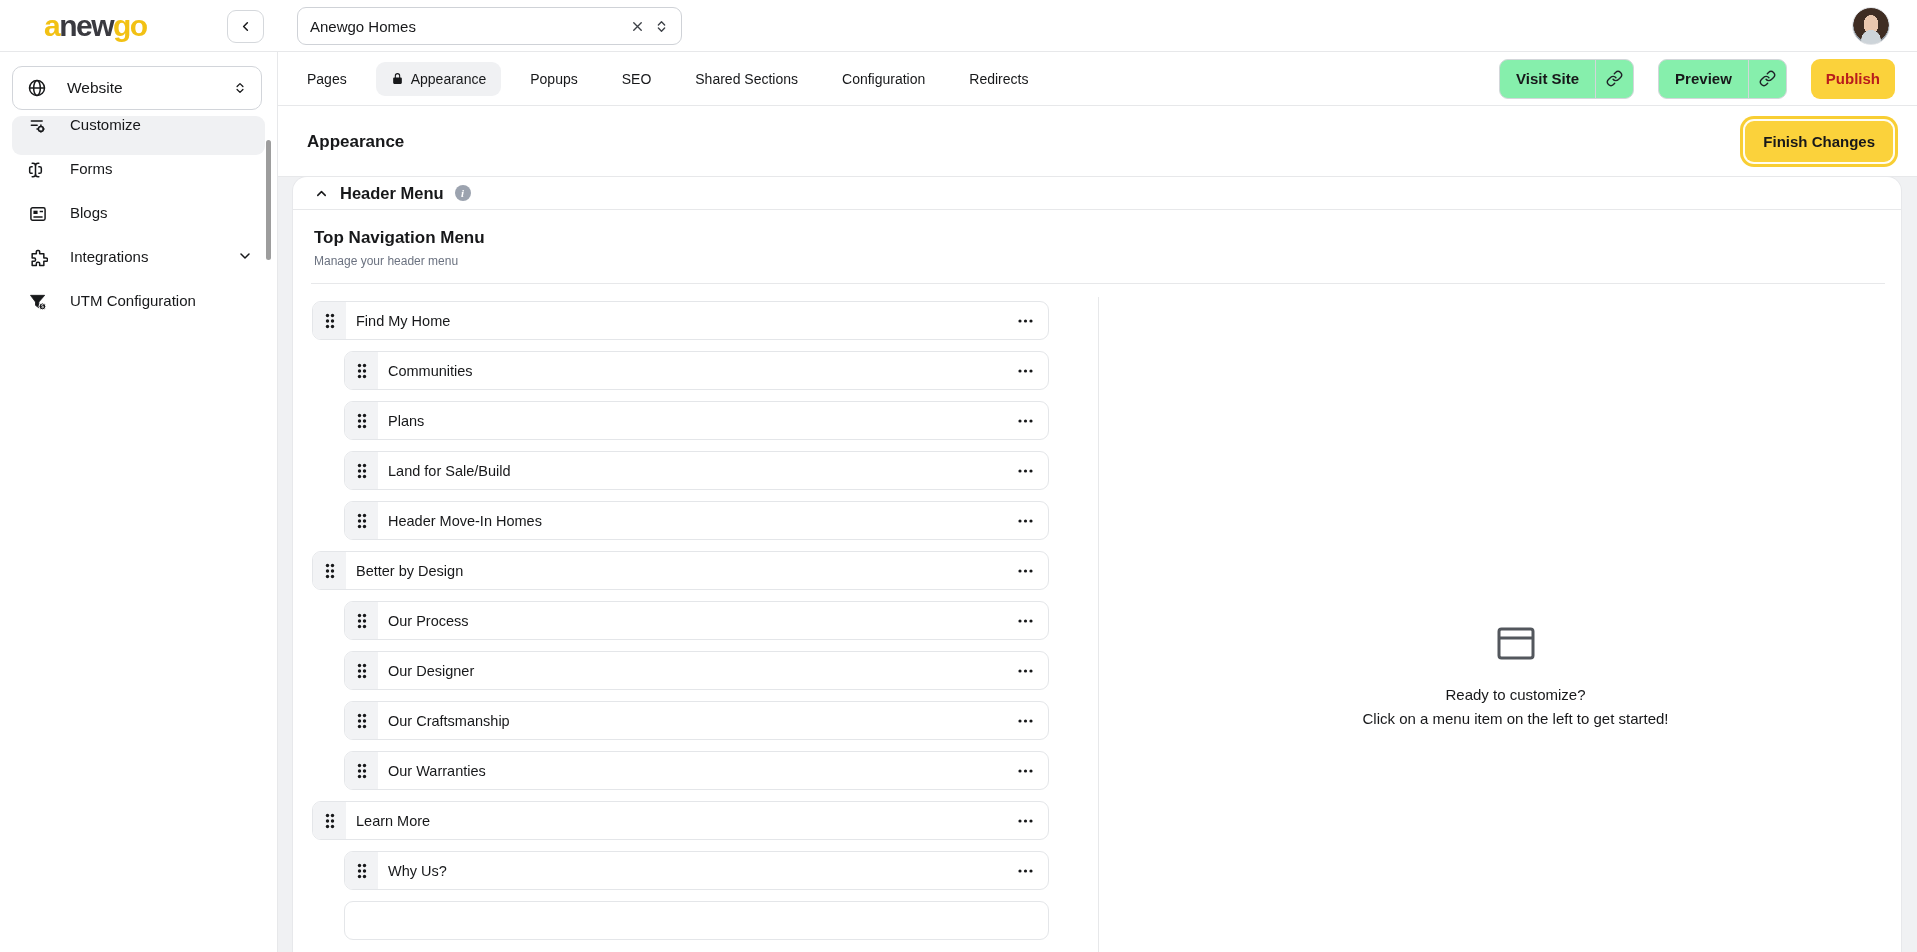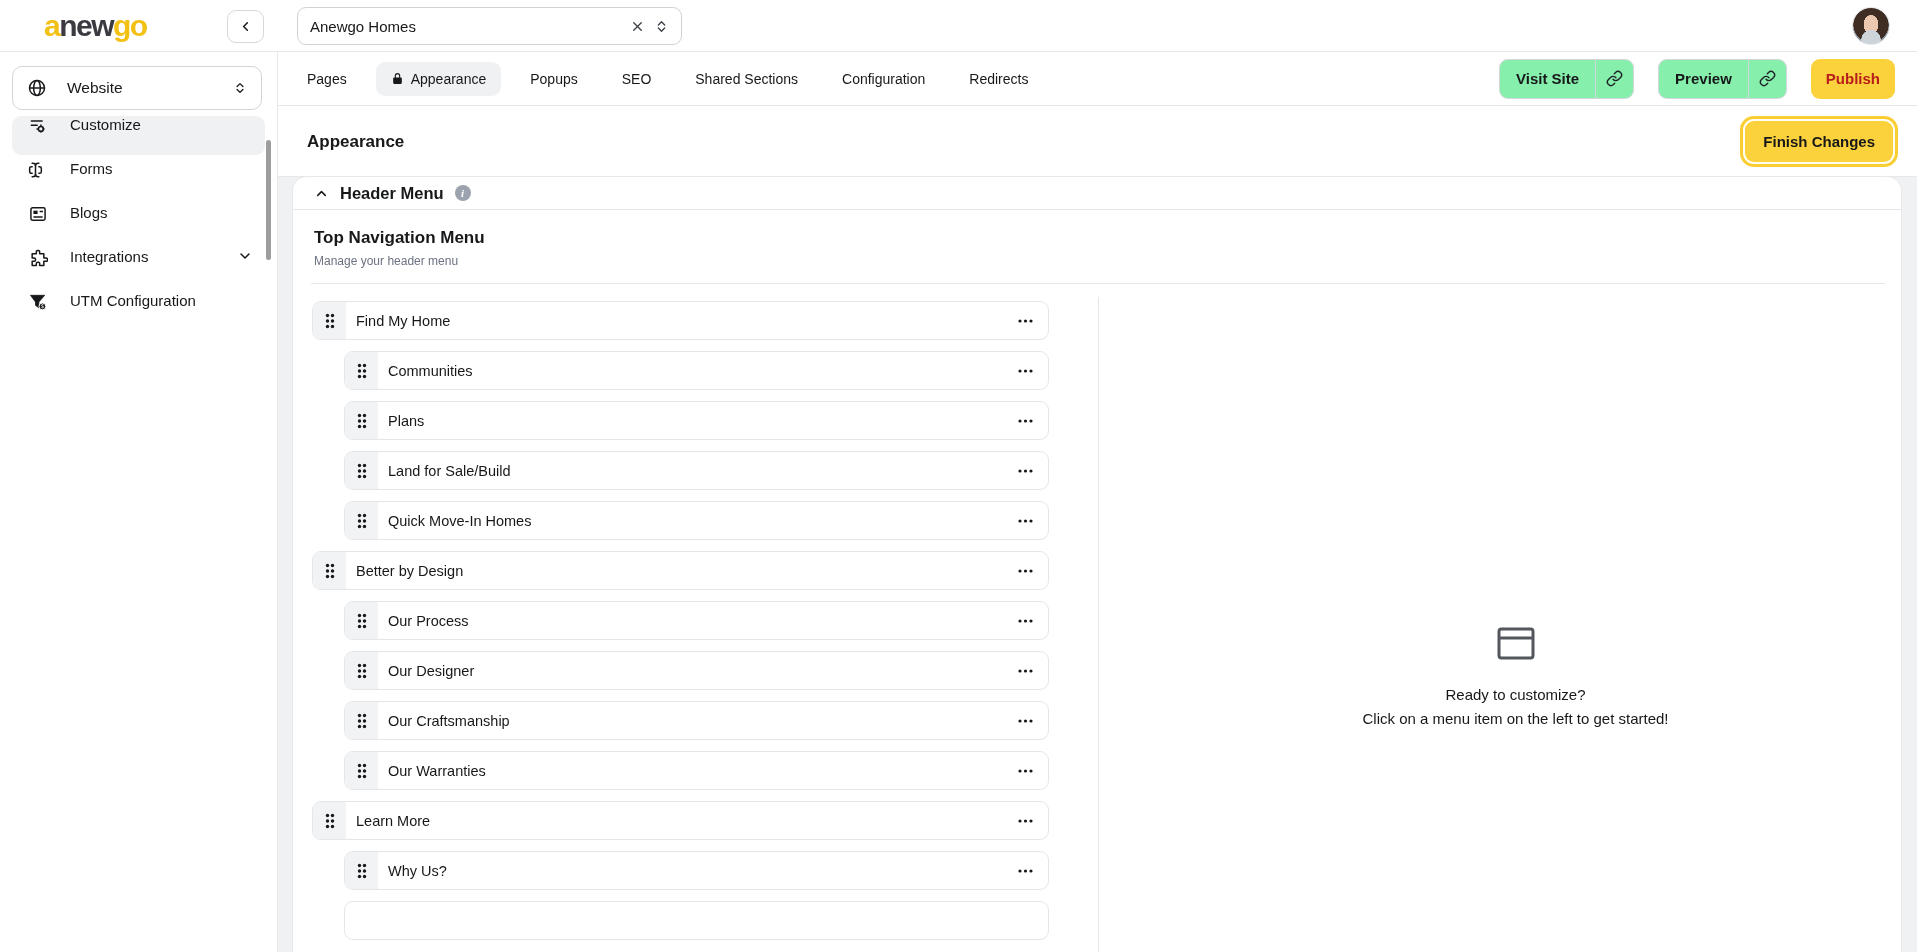--- a/index.html
+++ b/index.html
@@ -370,21 +370,21 @@
         <div class="drag-cell">
             <svg width="10" height="16" viewBox="0 0 10 16" fill="#17181a">
               <circle cx="2.5" cy="2.5" r="1.7"></circle>
               <circle cx="7.5" cy="2.5" r="1.7"></circle>
               <circle cx="2.5" cy="8" r="1.7"></circle>
               <circle cx="7.5" cy="8" r="1.7"></circle>
               <circle cx="2.5" cy="13.5" r="1.7"></circle>
               <circle cx="7.5" cy="13.5" r="1.7"></circle>
             </svg>
           </div>
-        <span class="row-label">Quick Move-In Homes</span>
+        <span class="row-label">Header Move-In Homes</span>
         <button class="row-more">
             <svg width="15" height="4" viewBox="0 0 15 4" fill="#17181a">
               <circle cx="2" cy="2" r="1.6"></circle>
               <circle cx="7.5" cy="2" r="1.6"></circle>
               <circle cx="13" cy="2" r="1.6"></circle>
             </svg>
           </button>
       </div>
 
       <div class="menu-row">

